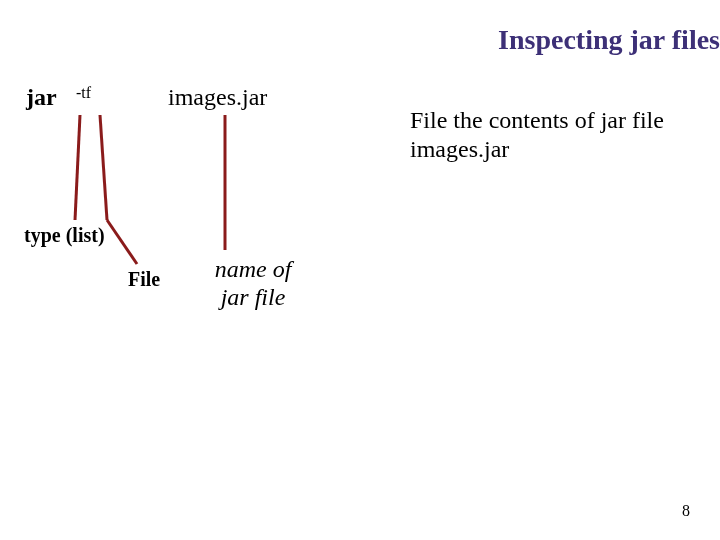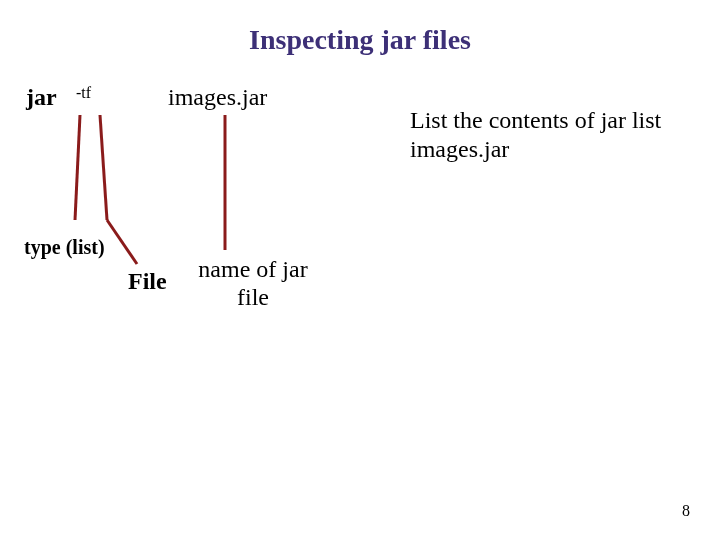--- a/index.html
+++ b/index.html
@@ -14,21 +14,21 @@
   .slide {
     position: relative;
     width: 720px;
     height: 540px;
   }
   .title {
     position: absolute;
     top: 24px;
     left: 0;
     right: 0;
-    text-align: center;
+    text-align: right;
     font-size: 28px;
     font-weight: bold;
     color: #3d3077;
   }
   .cmd-jar {
     position: absolute;
     top: 84px;
     left: 26px;
     font-size: 24px;
     font-weight: bold;
@@ -48,40 +48,41 @@
   .desc {
     position: absolute;
     top: 106px;
     left: 410px;
     width: 270px;
     font-size: 24px;
     line-height: 1.2;
   }
   .lbl-type {
     position: absolute;
-    top: 236px;
+    top: 224px;
     left: 24px;
     font-size: 20px;
     font-weight: bold;
   }
   .lbl-file {
     position: absolute;
     top: 268px;
     left: 128px;
-    font-size: 24px;
+    font-size: 20px;
     font-weight: bold;
   }
   .lbl-name {
     position: absolute;
     top: 256px;
     left: 198px;
     width: 110px;
     font-size: 24px;
     text-align: center;
     line-height: 1.15;
+    font-style: italic;
   }
   .pagenum {
     position: absolute;
     bottom: 20px;
     right: 30px;
     font-size: 16px;
     color: #000;
   }
   svg.lines {
     position: absolute;
@@ -100,21 +101,21 @@
 <body>
 
 <div class="slide">
 
   <div class="title">Inspecting jar files</div>
 
   <div class="cmd-jar">jar</div>
   <div class="cmd-tf">-tf</div>
   <div class="cmd-file">images.jar</div>
 
-  <div class="desc">List the contents of jar list images.jar</div>
+  <div class="desc">File the contents of jar file images.jar</div>
 
   <div class="lbl-type">type (list)</div>
   <div class="lbl-file">File</div>
   <div class="lbl-name">name of jar file</div>
 
   <div class="pagenum">8</div>
 
   <svg class="lines" viewBox="0 0 720 540">
     <line x1="80" y1="115" x2="75" y2="220"></line>
     <line x1="100" y1="115" x2="107" y2="220"></line>

